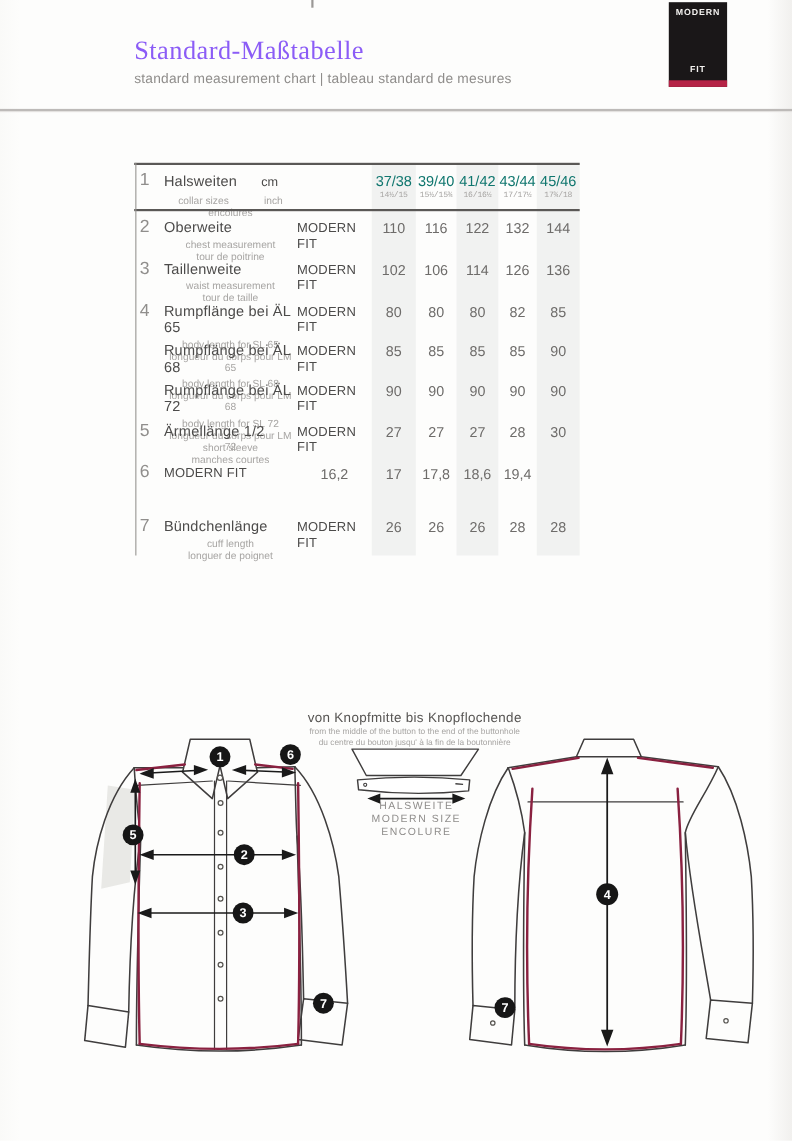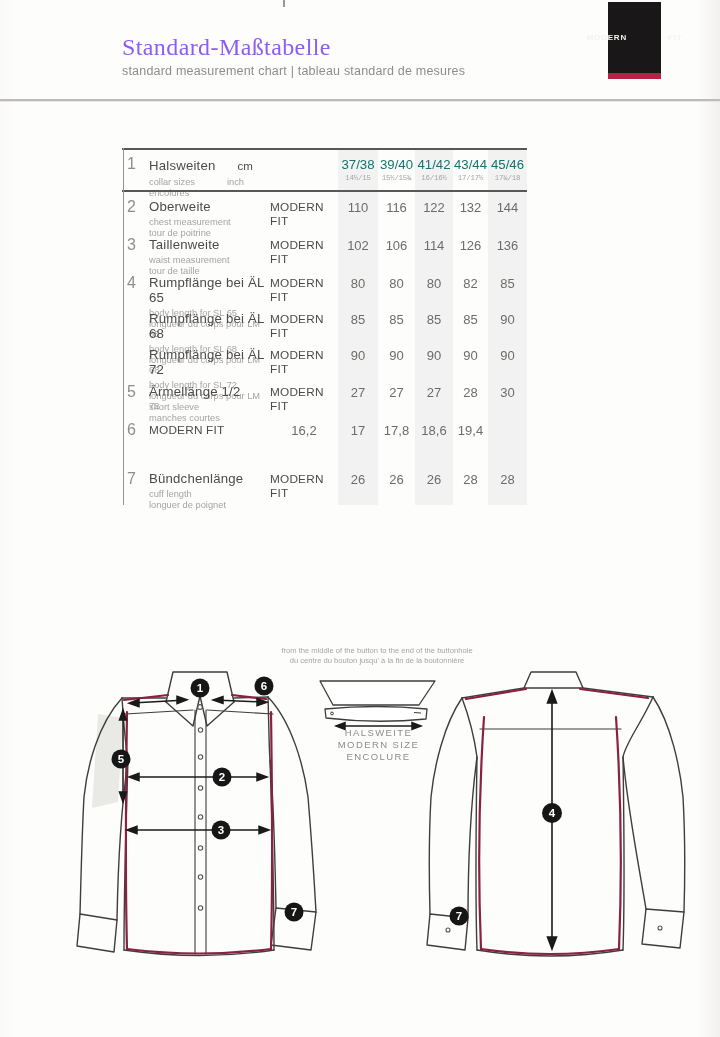--- a/index.html
+++ b/index.html
@@ -9,40 +9,40 @@
     font-family:"Liberation Sans",sans-serif;
     -webkit-font-smoothing:antialiased;
   }
   .abs{position:absolute;}
 
   
   .page-title{left:122px;top:34px;font-family:"Liberation Serif","DejaVu Serif",serif;
     font-size:24px;color:#8b5cf6;letter-spacing:.4px;font-weight:400;}
   .page-subtitle{left:122px;top:64px;font-size:12.5px;color:#8f8d8b;letter-spacing:.2px;}
   .badge{left:608px;top:2px;width:53px;height:77px;background:#1a1718;
-    display:flex;align-items:center;justify-content:center;padding-bottom:6px;box-sizing:border-box;gap:41px;}
+    display:flex;flex-direction:column;align-items:center;justify-content:center;padding-bottom:6px;box-sizing:border-box;gap:41px;}
   .badge .bl{color:#f4f2f0;font-size:8px;font-weight:bold;letter-spacing:.8px;line-height:10px;}
   .badge-stripe{position:absolute;left:0;bottom:0;width:100%;height:6px;background:#b52346;}
   .header-divider{left:0;top:99px;width:720px;height:2px;background:#bdbab8;box-shadow:0 1px 0 #e9e7e5;}
   .scan-tick{left:283px;top:0;width:2px;height:7px;background:#9a9896;}
 
   
   .mtable{left:122px;top:148px;width:405px;height:357px;}
   .stripe{position:absolute;top:0;height:357px;background:#f1f2f1;z-index:0;}
   .t-line{position:absolute;left:0;right:0;height:2px;background:#5a5856;z-index:2;}
   .t-vrule{position:absolute;left:1px;top:0;width:1px;height:357px;background:#969492;z-index:2;}
   .rows{position:relative;z-index:1;}
   .trow{display:grid;grid-template-columns:27px 121px 68px 40px 37px 38px 35px 39px;
     align-items:start;box-sizing:border-box;padding-top:7px;}
   .thead{padding-top:8px;}
   .c-num{font-size:16px;color:#908e8c;padding-left:5px;line-height:1;}
   .nm{font-size:13.2px;color:#4c4b4a;letter-spacing:.2px;}
   .unit{font-size:11.5px;color:#4c4b4a;margin-left:22px;}
   .unit2{font-size:9.3px;color:#a5a3a1;margin-left:32px;}
-  .sub{font-size:9.3px;color:#a7a5a3;line-height:10.5px;}
+  .sub{font-size:9.3px;color:#a7a5a3;line-height:10.5px;text-align:center;}
   .sub.first{margin-top:3px;}
   .c-fit{font-size:11.8px;color:#4c4b4a;letter-spacing:.2px;padding-top:1px;}
   .c-val{text-align:center;font-size:13px;color:#6e6c6a;padding-top:1px;}
   .c-val .cm{font-size:13.2px;color:#0f766e;}
   .c-val .in{font-size:7.4px;color:#a7a5a3;margin-top:2px;letter-spacing:-.2px;font-family:Liberation Mono, monospace;}
 
   
   .note{left:262px;top:645px;width:230px;text-align:center;}
   .note .n1{font-size:12.2px;color:#565452;letter-spacing:.3px;line-height:14px;}
   .note .n2{font-size:7.6px;color:#a7a5a3;line-height:9px;margin-top:1px;}
@@ -216,20 +216,21 @@
       <div class="c-val">26</div>
       <div class="c-val">26</div>
       <div class="c-val">26</div>
       <div class="c-val">28</div>
       <div class="c-val">28</div>
     </div>
   </div>
 </div>
 
 <div class="abs note">
+  <div class="n1">von Knopfmitte bis Knopflochende</div>
   <div class="n2">from the middle of the button to the end of the buttonhole</div>
   <div class="n2">du centre du bouton jusqu' à la fin de la boutonnière</div>
 </div>
 
 <svg class="abs" style="left:316px;top:678px;" width="125" height="54" viewBox="0 0 125 54">
   <g fill="#ffffff" stroke="#3f3d3d" stroke-width="1.3" stroke-linejoin="round">
     <path d="M4,3 L119,3 L103,27 L17,27 Z"></path>
     <path d="M9,31 Q61,26 111,31 L110,41 Q60,46 10,40 Z"></path>
   </g>
   <circle cx="16" cy="35.5" r="1.4" fill="none" stroke="#3f3d3d" stroke-width="1"></circle>

